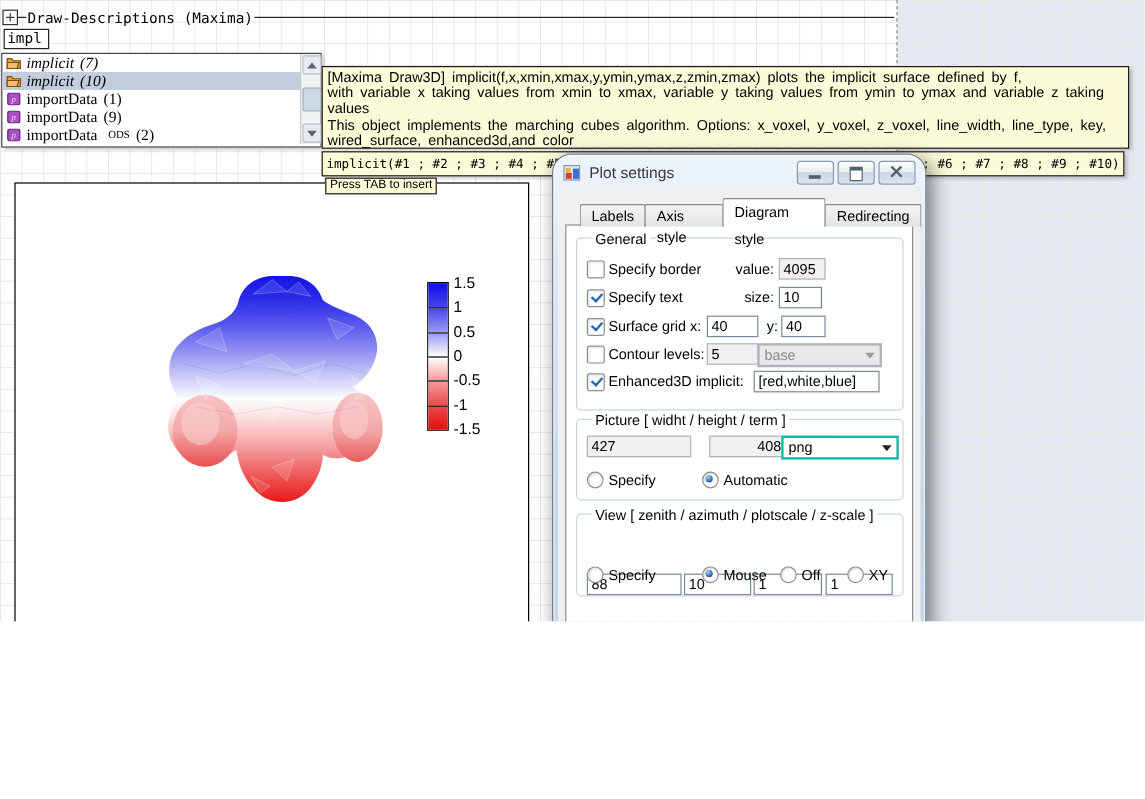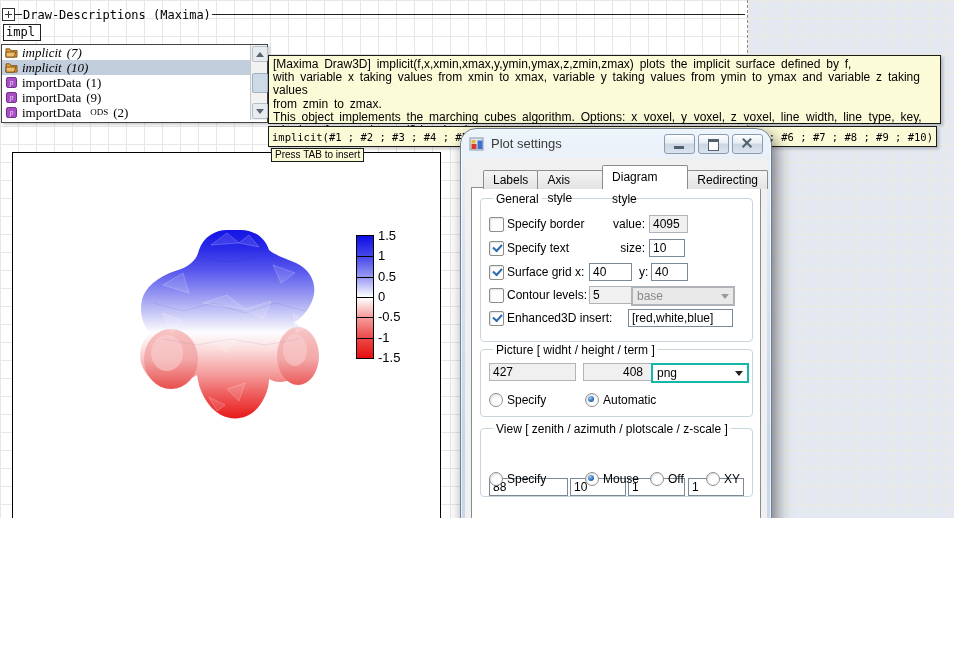--- a/index.html
+++ b/index.html
@@ -204,21 +204,20 @@
       <div id="sb-thumb"></div>
       <div class="sb-btn" style="bottom:1px;">
           <div class="tri-dn"></div>
         </div>
     </div>
   </div>
 
   <div class="abs" id="tooltip">
     <div>[Maxima Draw3D] implicit(f,x,xmin,xmax,y,ymin,ymax,z,zmin,zmax) plots the implicit surface defined by f,</div>
     <div>with variable x taking values from xmin to xmax, variable y taking values from ymin to ymax and variable z taking values</div>
-    <div>from zmin to zmax.</div>
     <div>This object implements the marching cubes algorithm. Options: x_voxel, y_voxel, z_voxel, line_width, line_type, key,</div>
     <div>wired_surface, enhanced3d,and color</div>
   </div>
 
   <div class="abs" id="code-strip">
     <span>implicit(#1 ; #2 ; #3 ; #4 ; #5</span>
     <span>#5 ; #6 ; #7 ; #8 ; #9 ; #10)</span>
   </div>
   <div class="abs" id="tab-hint">Press TAB to insert</div>
 
@@ -358,30 +357,30 @@
             <span class="t" style="left:18px;">Contour levels:</span>
             <div class="tbox dis" style="left:100px;width:38px;">5</div>
             <div class="combo dis" style="left:142px;width:96px;">
               <span>base</span>
               <div class="arr"></div>
             </div>
           </div>
 
           <div class="row" style="top:110px;">
             <div class="chk on"></div>
-            <span class="t" style="left:18px;">Enhanced3D insert:</span>
+            <span class="t" style="left:18px;">Enhanced3D implicit:</span>
             <div class="tbox" style="left:139px;width:100px;">[red,white,blue]</div>
           </div>
         </div>
 
         <div class="group" id="grp-picture">
           <div class="group-label">Picture [ widht / height / term ]</div>
           <div class="row" style="top:13px;">
             <div class="tbox dis" style="left:0px;width:82px;">427</div>
-            <div class="tbox dis" style="left:94px;width:64px;padding-left:39px;">408</div>
+            <div class="tbox dis" style="left:102px;width:64px;padding-left:39px;">408</div>
             <div class="combo" style="left:162px;width:90px;">
               <span>png</span>
               <div class="arr"></div>
             </div>
           </div>
           <div class="row" style="top:41px;">
             <div class="radio" style="left:0px;"></div>
             <span class="t" style="left:18px;">Specify</span>
             <div class="radio on" style="left:96px;"></div>
             <span class="t" style="left:114px;">Automatic</span>

